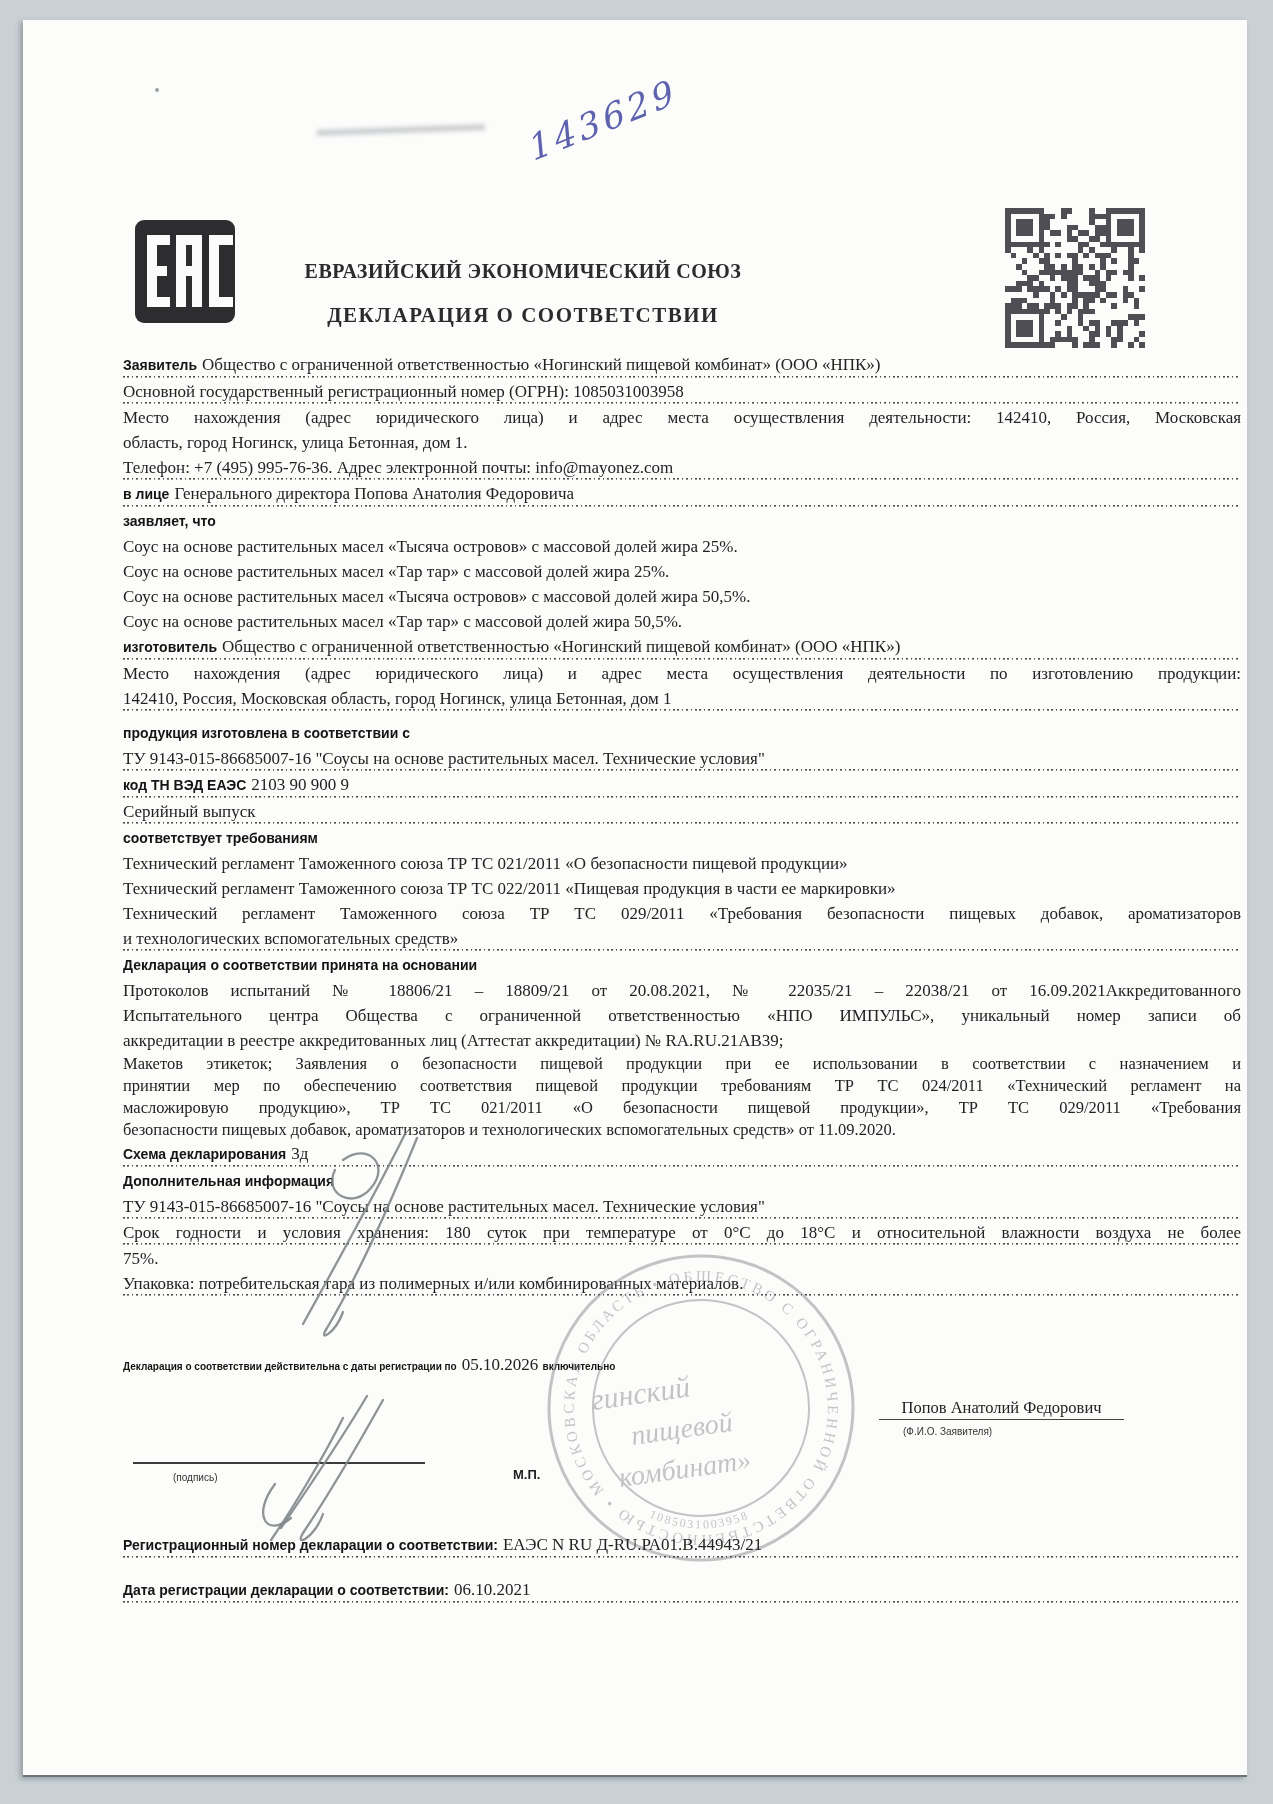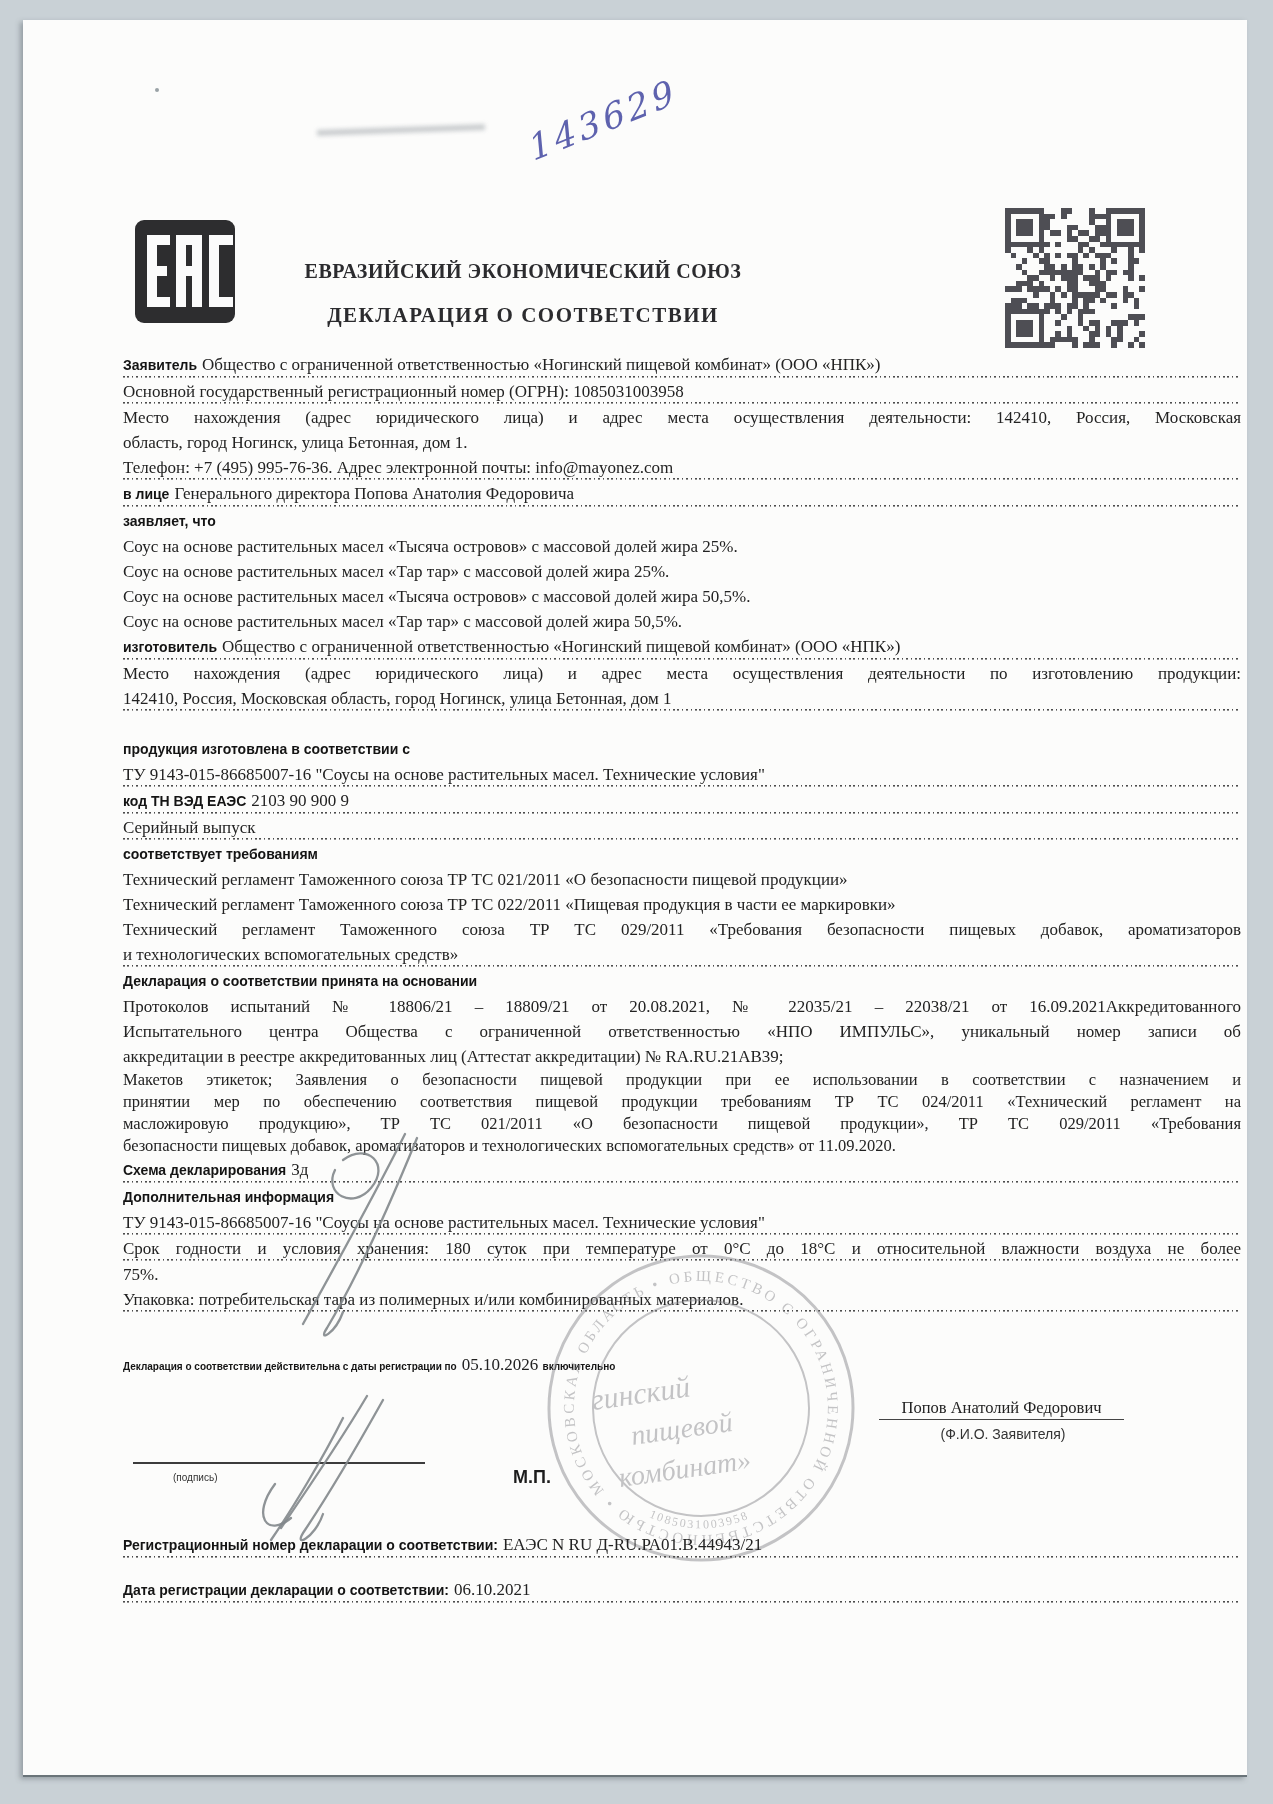--- a/index.html
+++ b/index.html
@@ -41,29 +41,29 @@
   .line{font-size:17px;line-height:25px;color:#222;}
   .dense .line{font-size:16.5px;line-height:22px;}
   .lbl{font-family:"Liberation Sans",sans-serif;font-weight:bold;font-size:14px;color:#141414;margin-right:5px;}
   .val{font-family:"Liberation Serif",serif;}
   .dotted{
     background-image:repeating-linear-gradient(to right,#4c4c4c 0 1.6px,transparent 1.6px 4.4px);
     background-repeat:no-repeat;background-size:100% 1.6px;background-position:left bottom 1px;
     padding-bottom:1px;
   }
   .jl{text-align:justify;text-align-last:justify;}
-  .gap-top{margin-top:24px;}
+  .gap-top{margin-top:8px;}
   
   .validity{position:absolute;left:100px;top:1335px;font-size:17px;}
   .validity .lbl{font-size:10px;}
   .sig-line{position:absolute;left:110px;top:1442px;width:292px;border-top:2px solid #3c3c3c;}
   .sig-caption{position:absolute;left:150px;top:1452px;width:160px;text-align:left;font-size:10px;color:#333;font-family:"Liberation Sans",sans-serif;}
   .fio{position:absolute;left:856px;top:1378px;width:245px;text-align:center;font-size:16.5px;color:#222;border-bottom:1.5px solid #444;padding-bottom:1px;}
-  .fio-caption{position:absolute;left:880px;top:1406px;width:200px;text-align:center;font-size:14px;color:#333;font-family:"Liberation Sans",sans-serif;}
-  .mp{position:absolute;left:490px;top:1447px;font-family:"Liberation Sans",sans-serif;font-weight:bold;font-size:18px;color:#1c1c1c;z-index:5;}
+  .fio-caption{position:absolute;left:880px;top:1406px;width:200px;text-align:left;font-size:10px;color:#333;font-family:"Liberation Sans",sans-serif;}
+  .mp{position:absolute;left:490px;top:1447px;font-family:"Liberation Sans",sans-serif;font-weight:bold;font-size:13px;color:#1c1c1c;z-index:5;}
   .stamp{position:absolute;left:513px;top:1223px;width:330px;height:330px;opacity:.5;transform:rotate(-14deg);z-index:3;}
   .scribble{position:absolute;z-index:4;}
   .scribble svg path{stroke:#82878b;stroke-width:2.3;fill:none;stroke-linecap:round;opacity:.9;}
   
   .bottom-line{position:absolute;left:100px;right:6px;font-size:17px;line-height:25px;z-index:6;}
   .reg-line{top:1512px;}
   .date-line{top:1557px;}
 </style>
 </head>
 <body>

